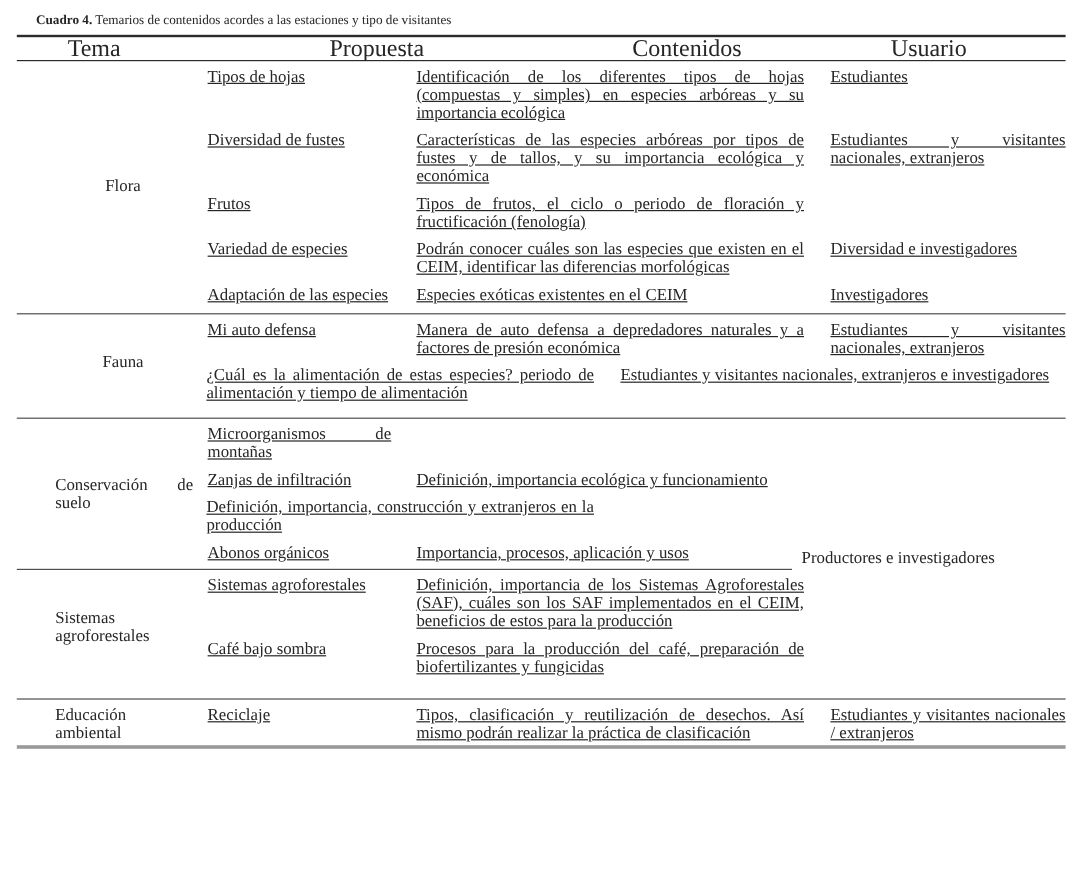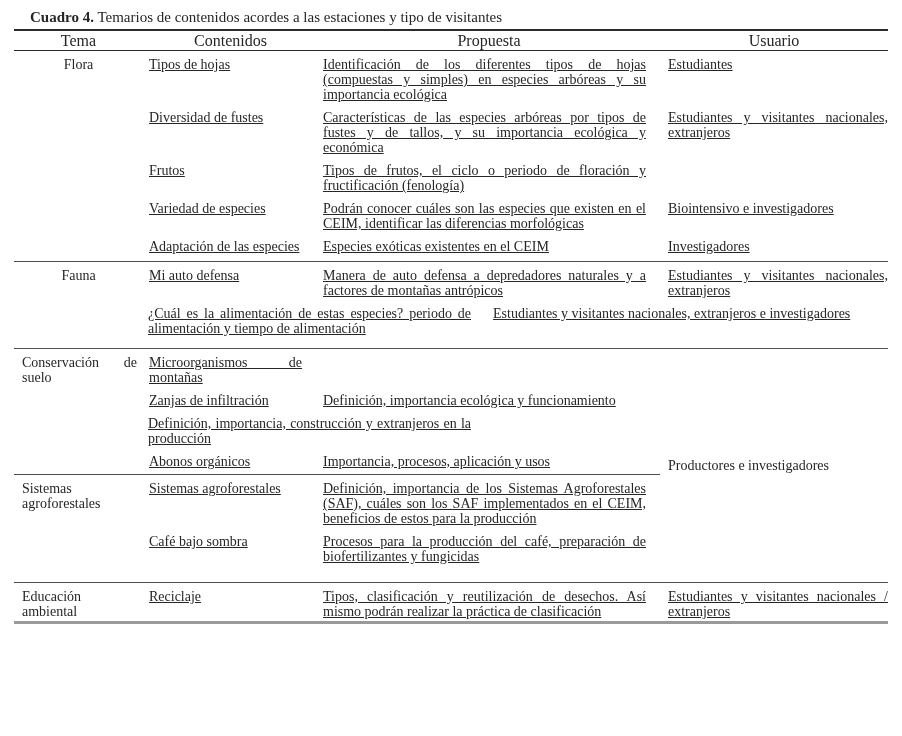--- a/index.html
+++ b/index.html
@@ -4,32 +4,32 @@
 <style>
   html,body{margin:0;padding:0;background:#ffffff;}
   body{
     width:902px;height:736px;overflow:hidden;
     font-family:"Liberation Serif","DejaVu Serif",serif;
     color:#262626;
     font-size:14px;line-height:15px;
   }
   .page{padding:0 14px;width:874px;}
   
-  .caption{padding:9px 0 3px 16px;border-bottom:2px solid #2b2b2b;font-size:15px;line-height:17px;}
+  .caption{padding:9px 0 3px 16px;border-bottom:2px solid #2b2b2b;font-size:11px;line-height:17px;}
   .caption .bold{font-weight:bold;}
   
-  .headrow{display:flex;border-bottom:1.5px solid #2b2b2b;padding:2px 0 1px 0;font-size:16px;line-height:16px;}
+  .headrow{display:flex;border-bottom:1.5px solid #2b2b2b;padding:2px 0 1px 0;font-size:20px;line-height:16px;}
   .hc{text-align:center;}
   .c1{width:129px;flex:0 0 129px;box-sizing:border-box;}
   .c2{width:175px;flex:0 0 175px;box-sizing:border-box;}
   .c3{width:342px;flex:0 0 342px;box-sizing:border-box;}
   .c4{flex:1 1 auto;box-sizing:border-box;}
   
   .section{display:flex;}
-  .tema{width:129px;flex:0 0 129px;display:flex;align-items:flex-start;box-sizing:border-box;padding:0 6px 0 8px;}
+  .tema{width:129px;flex:0 0 129px;display:flex;align-items:center;box-sizing:border-box;padding:0 6px 0 8px;margin-left:24px;}
   .tema .t{width:100%;text-align:justify;}
   .tema.center .t{text-align:center;padding-right:2px;}
   .rows{flex:1 1 auto;display:flex;flex-direction:column;gap:8px;text-decoration:underline;}
   .row{display:flex;}
   .contenidos{width:175px;flex:0 0 175px;box-sizing:border-box;padding:0 16px 0 6px;text-align:justify;}
   .propuesta{width:342px;flex:0 0 342px;box-sizing:border-box;padding:0 14px 0 5px;text-align:justify;}
   .usuario{flex:1 1 auto;box-sizing:border-box;padding:0 0 0 8px;text-align:justify;}
   .pt-flora{padding:6px 0 7px 0;}
   .pt-fauna{padding:6px 0 12px 0;}
   .pt-cons{padding:6px 0 5px 0;}
@@ -48,22 +48,22 @@
 <div class="page">
 
   <div class="caption">
     <span class="bold">Cuadro 4.</span><span> Temarios de contenidos acordes a las estaciones y tipo de visitantes</span>
   </div>
 
   <div>
 
     <div class="headrow">
       <div class="hc c1">Tema</div>
+      <div class="hc c3">Propuesta</div>
       <div class="hc c2">Contenidos</div>
-      <div class="hc c3">Propuesta</div>
       <div class="hc c4">Usuario</div>
     </div>
 
     <div class="section pt-flora">
       <div class="tema center">
           <div class="t">Flora</div>
         </div>
       <div class="rows">
         <div class="row">
           <div class="contenidos">Tipos de hojas</div>
@@ -76,40 +76,40 @@
           <div class="usuario">Estudiantes y visitantes nacionales, extranjeros</div>
         </div>
         <div class="row">
           <div class="contenidos">Frutos</div>
           <div class="propuesta">Tipos de frutos, el ciclo o periodo de floración y fructificación (fenología)</div>
           <div class="usuario"></div>
         </div>
         <div class="row">
           <div class="contenidos">Variedad de especies</div>
           <div class="propuesta">Podrán conocer cuáles son las especies que existen en el CEIM, identificar las diferencias morfológicas</div>
-          <div class="usuario">Biointensivo e investigadores</div>
+          <div class="usuario">Diversidad e investigadores</div>
         </div>
         <div class="row">
           <div class="contenidos">Adaptación de las especies</div>
           <div class="propuesta">Especies exóticas existentes en el CEIM</div>
           <div class="usuario">Investigadores</div>
         </div>
       </div>
     </div>
 
     <div class="hr"></div>
 
     <div class="section pt-fauna">
       <div class="tema center">
           <div class="t">Fauna</div>
         </div>
       <div class="rows">
         <div class="row">
           <div class="contenidos">Mi auto defensa</div>
-          <div class="propuesta">Manera de auto defensa a depredadores naturales y a factores de montañas antrópicos</div>
+          <div class="propuesta">Manera de auto defensa a depredadores naturales y a factores de presión económica</div>
           <div class="usuario">Estudiantes y visitantes nacionales, extranjeros</div>
         </div>
         <div class="row">
           <div class="propuesta">¿Cuál es la alimentación de estas especies? periodo de alimentación y tiempo de alimentación</div>
           <div class="usuario">Estudiantes y visitantes nacionales, extranjeros e investigadores</div>
         </div>
       </div>
     </div>
 
     <div class="hr"></div>

